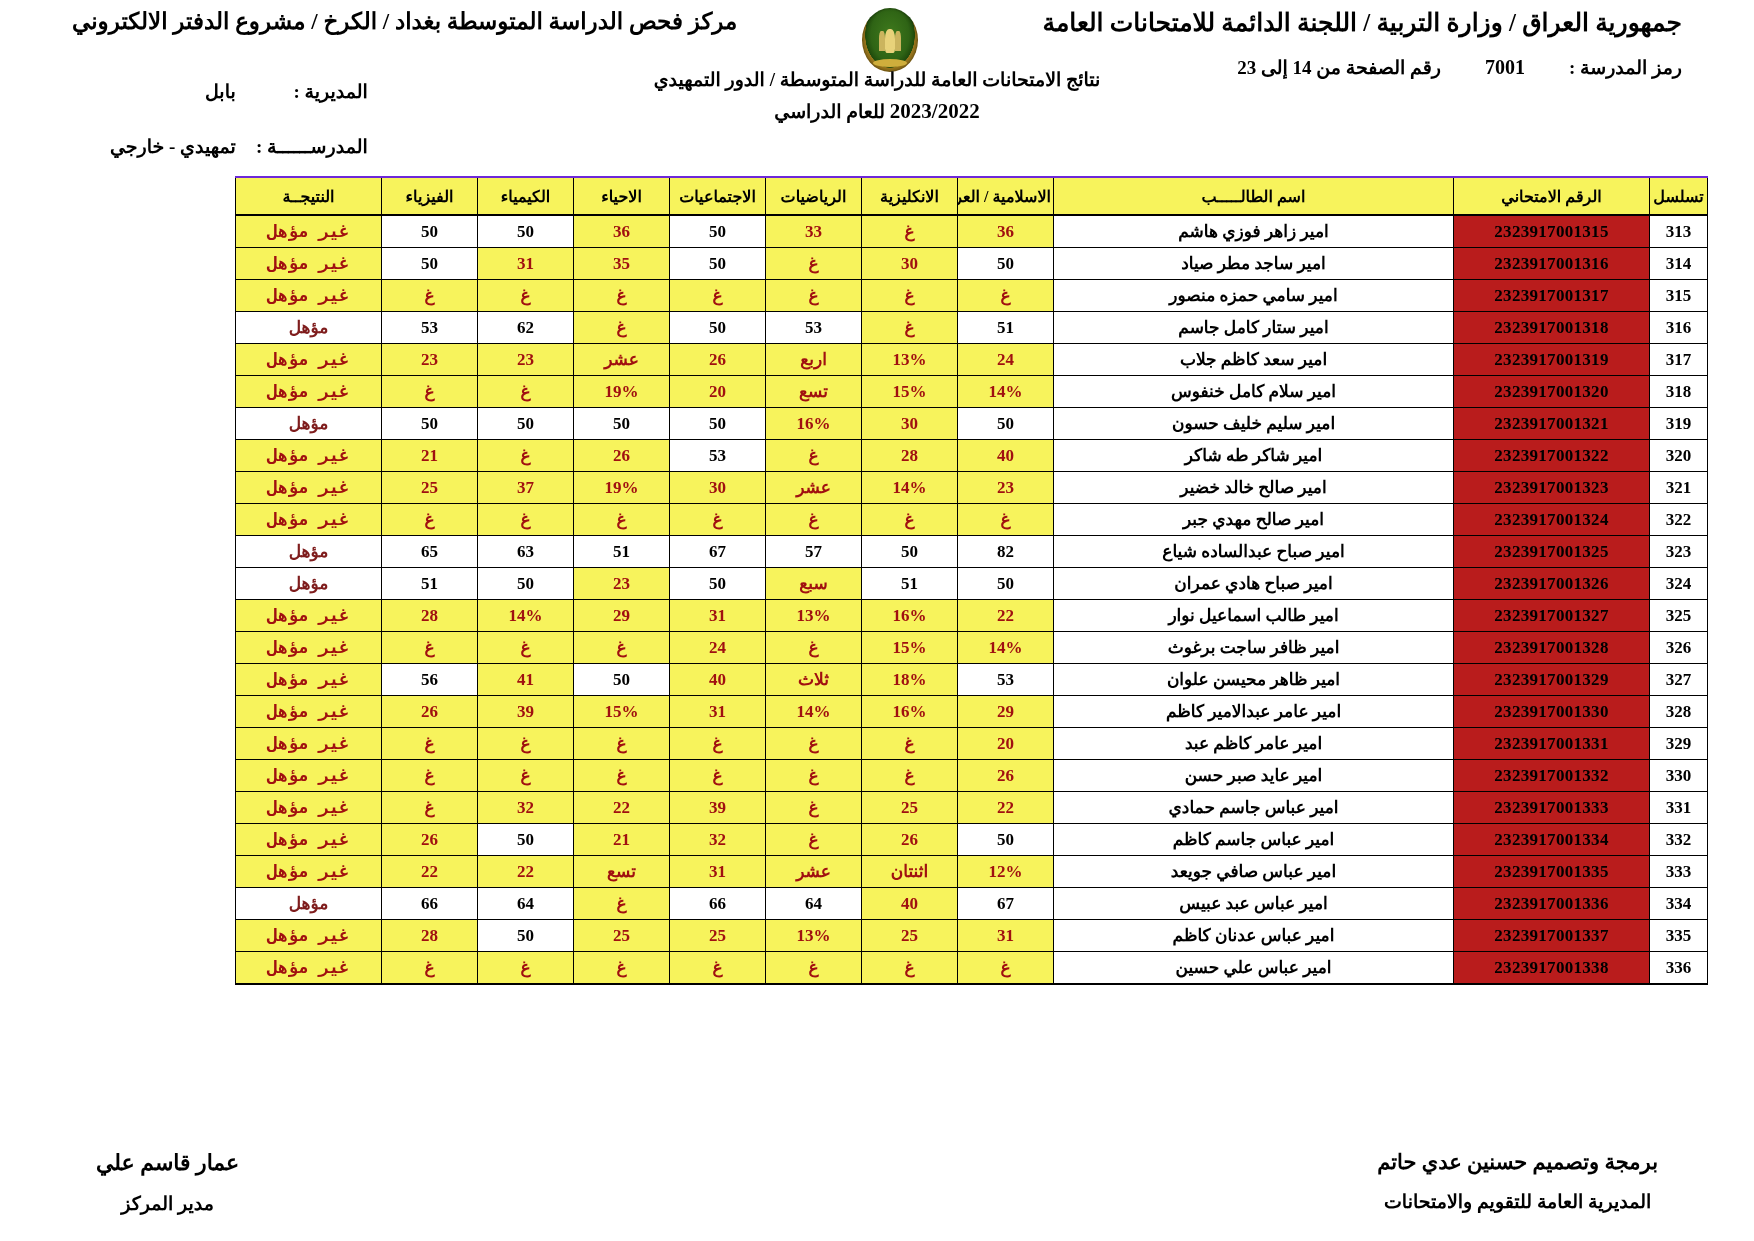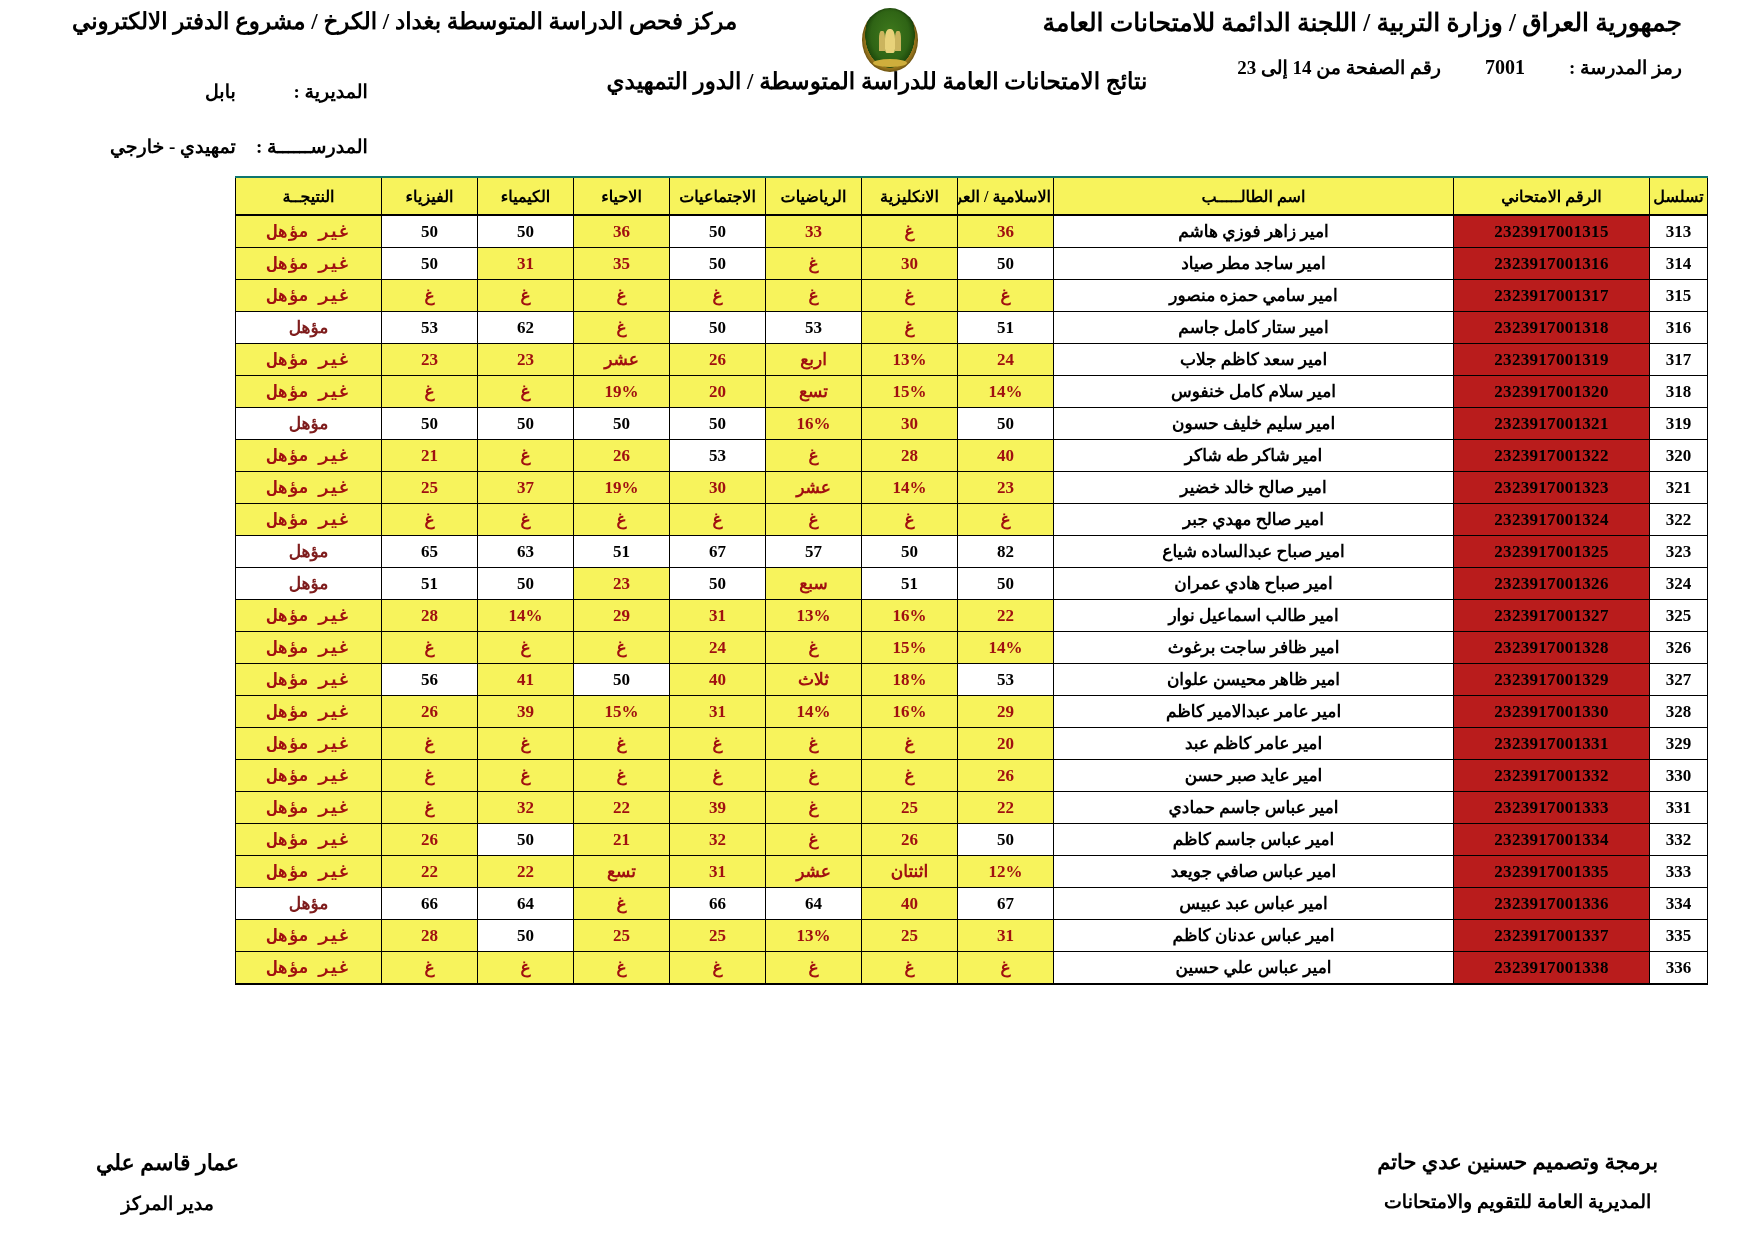--- a/index.html
+++ b/index.html
@@ -107,21 +107,21 @@
 
   .hdr-center {
     position: absolute;
     top: 68px;
     left: 0;
     right: 0;
     text-align: center;
     pointer-events: none;
   }
   .hdr-center .c1 {
-    font-size: 23px;
+    font-size: 19px;
     font-weight: bold;
     margin-bottom: 8px;
   }
   .hdr-center .c2 {
     font-size: 19px;
     font-weight: bold;
     direction: rtl;
   }
   .hdr-center .c2 .yr { font-size: 21px; }
 
@@ -165,21 +165,21 @@
     font-weight: bold;
     font-size: 17px;
     padding: 0 2px;
     overflow: hidden;
     white-space: nowrap;
   }
   table.results thead th {
     background: #f7f35c;
     height: 36px;
     font-size: 16px;
-    border-top: 2px solid #0f766e;
+    border-top: 2px solid #6d28d9;
     border-bottom: 2px solid #000;
     margin-top: 36px;
   }
   table.results tbody tr:last-child td { border-bottom: 2px solid #000; }
 
   
   col.c-seq    { width: 58px;  }
   col.c-exam   { width: 196px; }
   col.c-name   { width: 400px; }
   col.c-subj   { width: 96px;  }
@@ -228,20 +228,24 @@
     <div class="hdr-line2">
       <div class="hdr-row-2a">
         <span class="school-code-label">رمز المدرسة :</span>
         <span class="school-code-val">7001</span>
         <span class="page-num">رقم الصفحة من  14 إلى 23</span>
       </div>
     </div>
 
     <div class="hdr-center">
       <div class="c1">نتائج الامتحانات العامة للدراسة المتوسطة / الدور التمهيدي</div>
+      <div class="c2">
+        <span class="yr">2023/2022</span>
+        <span>للعام الدراسي</span>
+      </div>
     </div>
 
     <div class="hdr-right-block">
       <div class="r">
         <span class="lbl">المديرية  :</span>
         <span>بابل</span>
       </div>
       <div class="r">
         <span class="lbl">المدرســــــة  :</span>
         <span>تمهيدي - خارجي</span>

